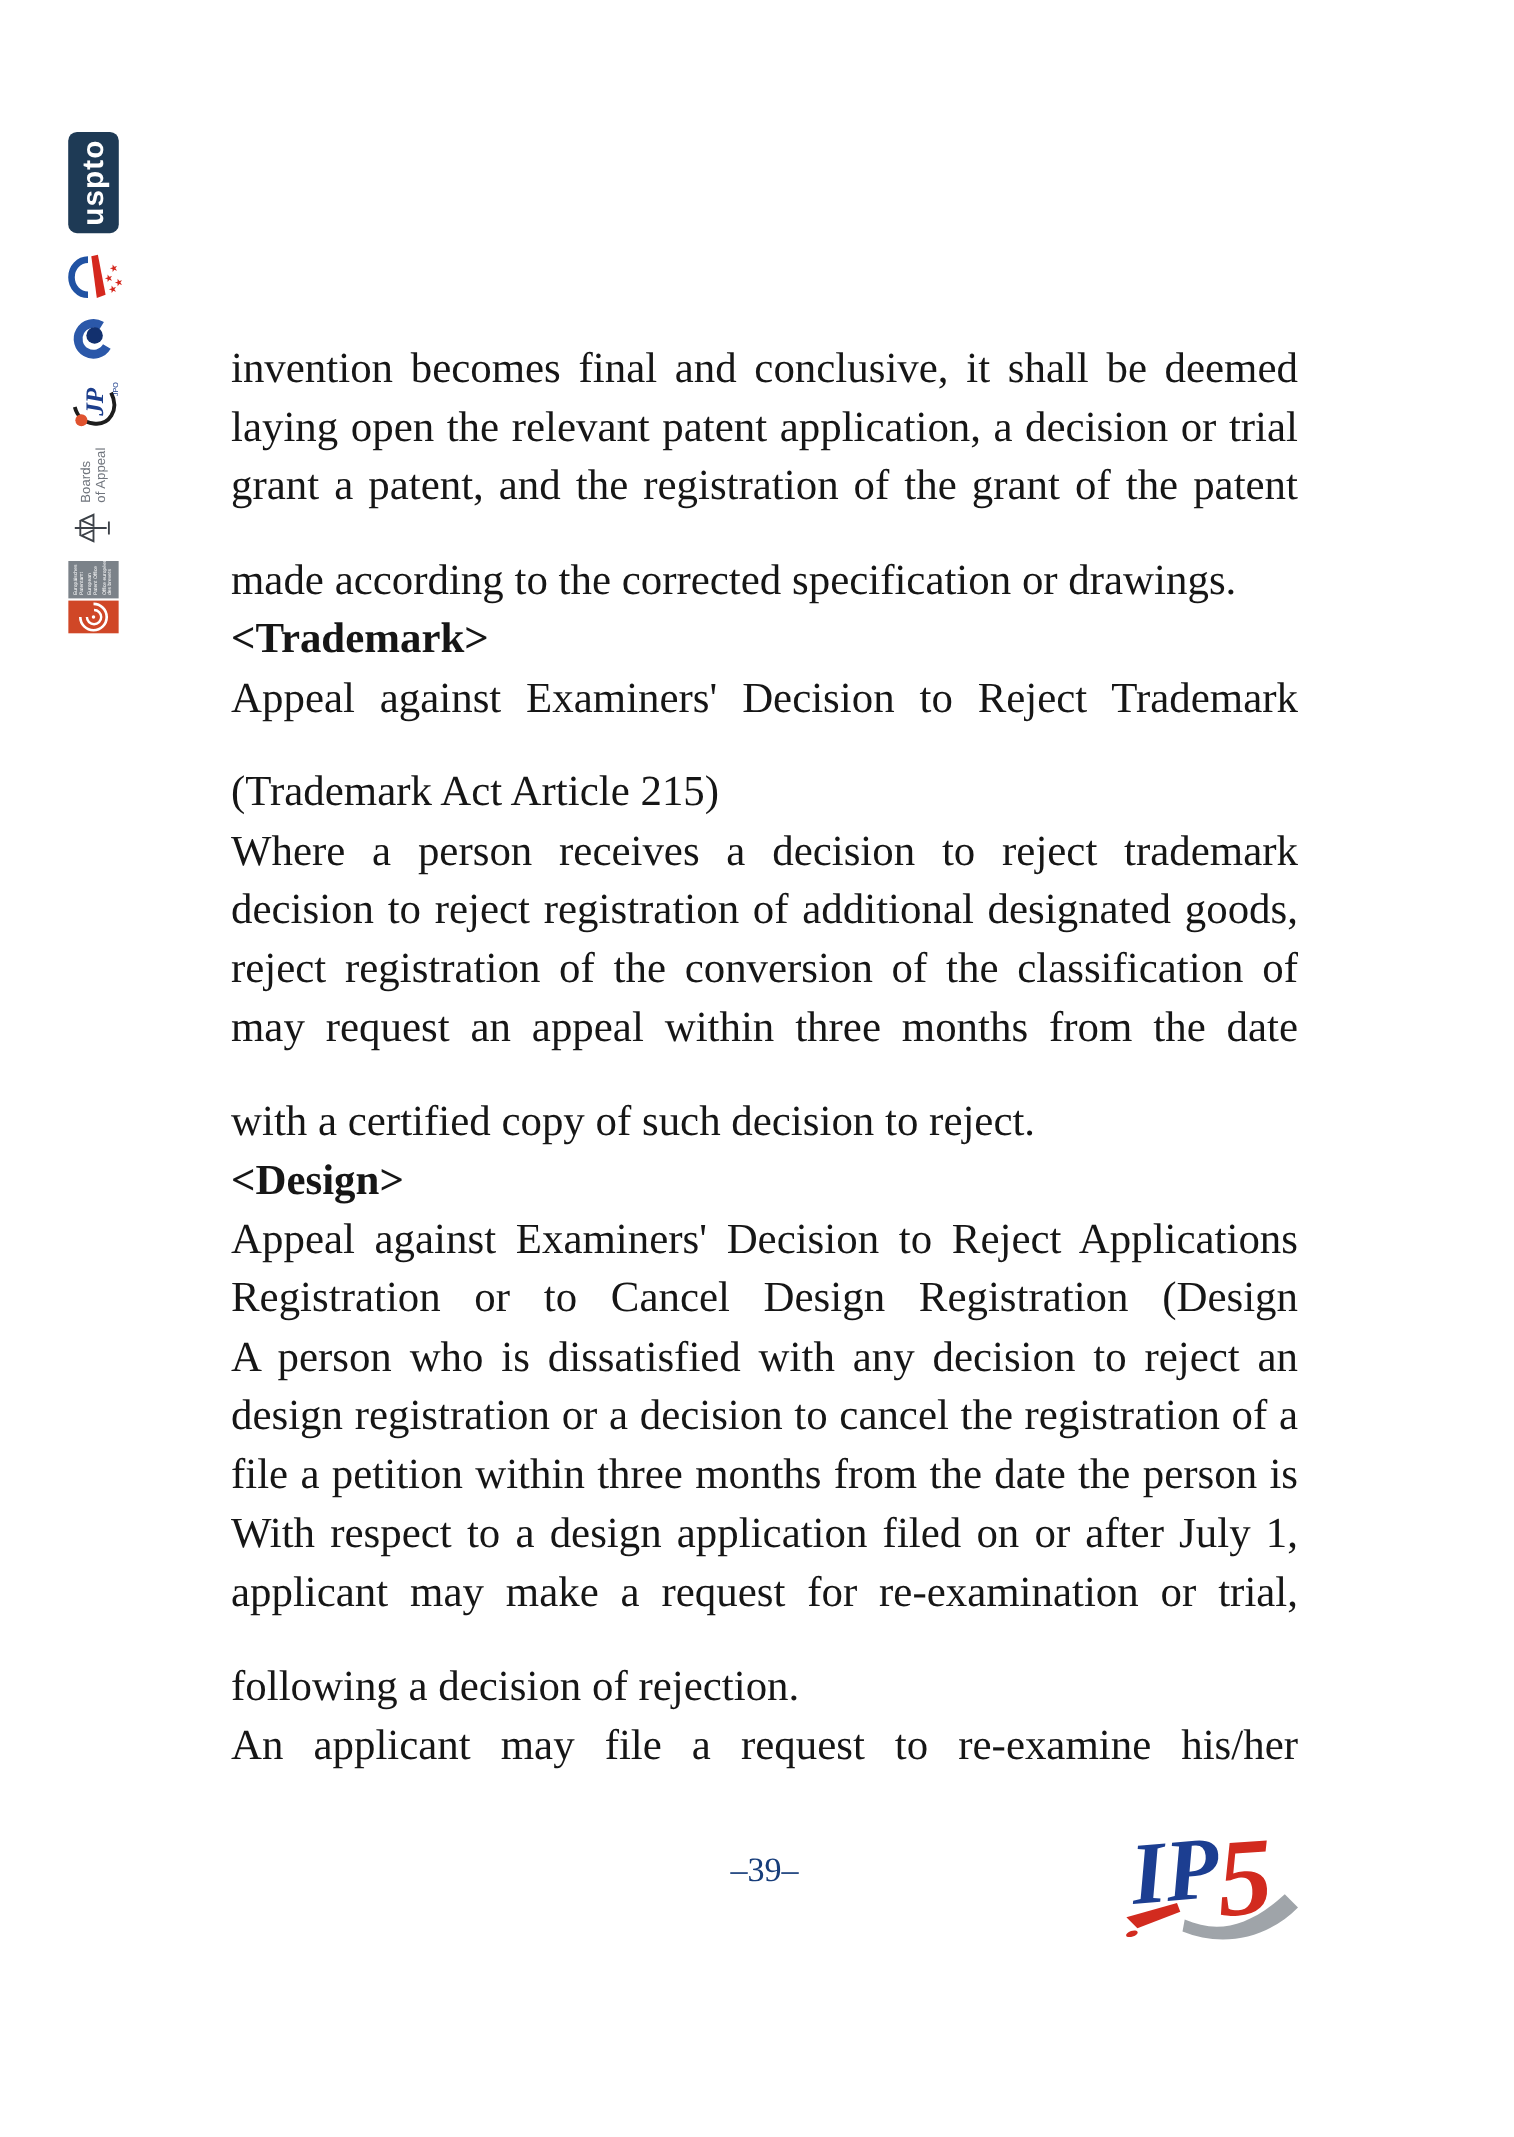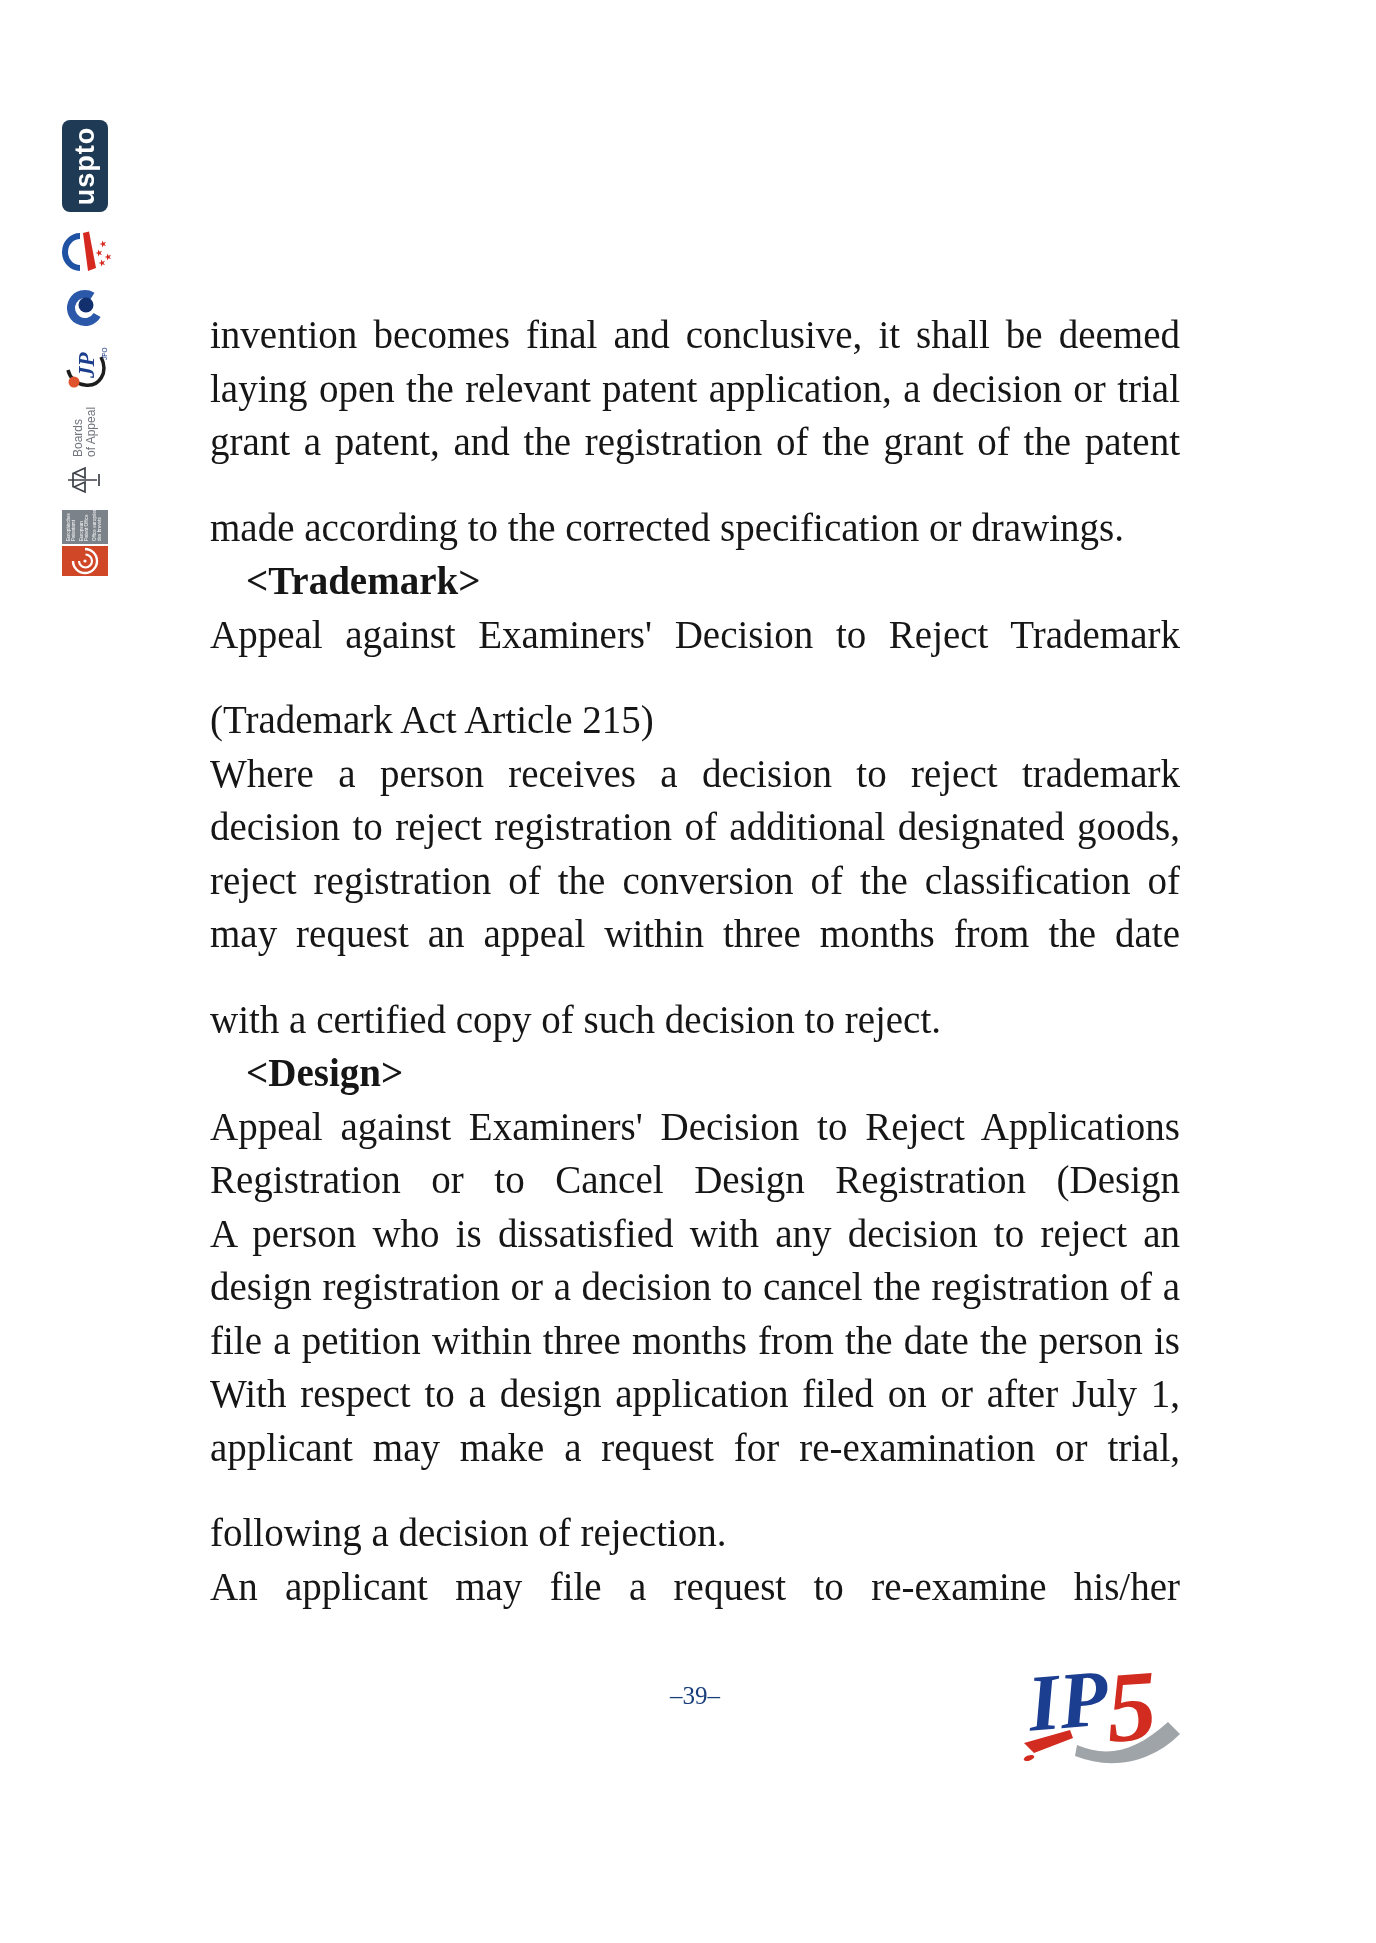--- a/index.html
+++ b/index.html
@@ -22,26 +22,26 @@
     font-size:12px; line-height:13px; white-space:nowrap;
   }
 
   
   .content { position:absolute; left:210px; top:308px; width:970px; color:#161616; }
   .line {
     height:53.5px; line-height:53.5px; font-size:39px; overflow:hidden;
     text-align:justify; text-align-last:justify; white-space:normal;
   }
   .line.left { text-align:left; text-align-last:left;margin-top:32px; }
-  .line.heading { text-align:right; text-align-last:left; font-weight:bold;margin-left:36px; }
+  .line.heading { text-align:right; text-align-last:left; font-weight:bold; }
 
   
   .page-number {
     position:absolute; left:210px; top:1682px; width:970px;
-    text-align:center; font-size:25px; color:#173d7a;
+    text-align:center; font-size:31px; color:#173d7a;
   }
   .ip5 { position:absolute; left:1022px; top:1640px; }
 </style>
 </head>
 <body>
 
 <div class="page">
 
   <div class="sidebar">
 

